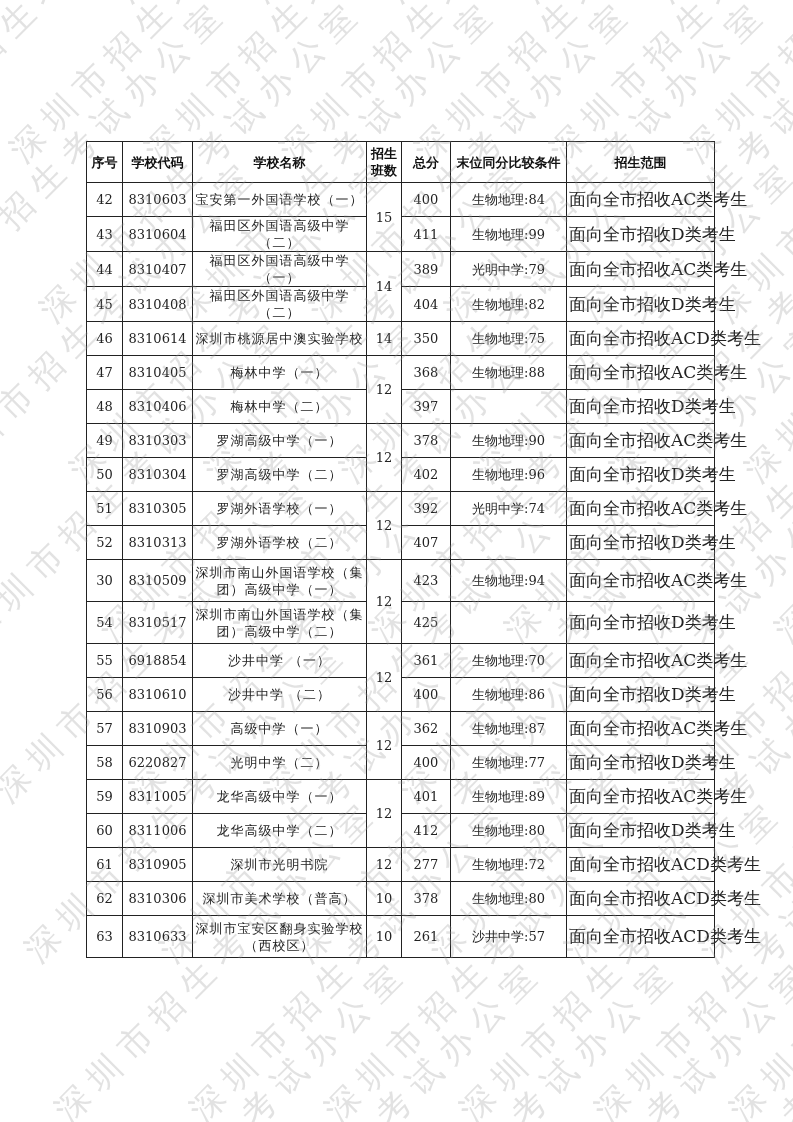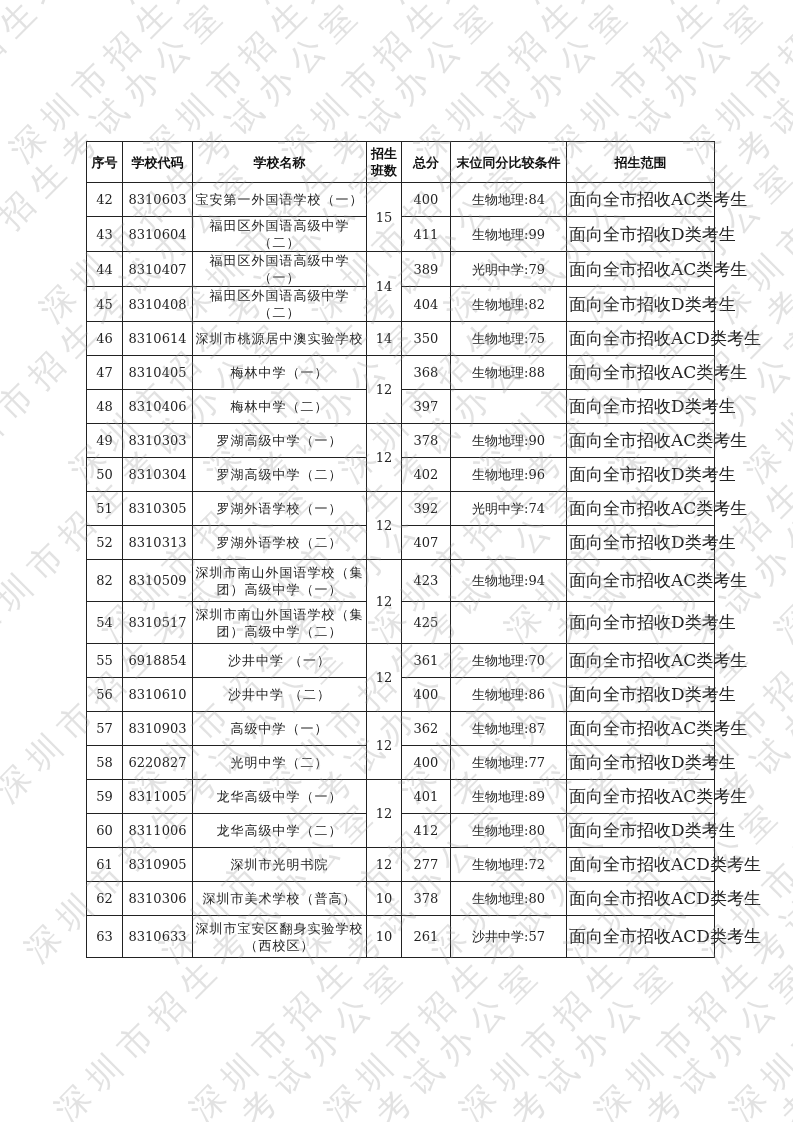--- a/index.html
+++ b/index.html
@@ -215,21 +215,21 @@
       </tr>
       <tr>
         <td>52</td>
         <td>8310313</td>
         <td class="name">罗湖外语学校（二）</td>
         <td>407</td>
         <td></td>
         <td class="scope">面向全市招收D类考生</td>
       </tr>
       <tr class="tall">
-        <td>82</td>
+        <td>30</td>
         <td>8310509</td>
         <td class="name">深圳市南山外国语学校（集团）高级中学（一）</td>
         <td rowspan="2">12</td>
         <td>423</td>
         <td>生物地理:94</td>
         <td class="scope">面向全市招收AC类考生</td>
       </tr>
       <tr class="tall">
         <td>54</td>
         <td>8310517</td>

